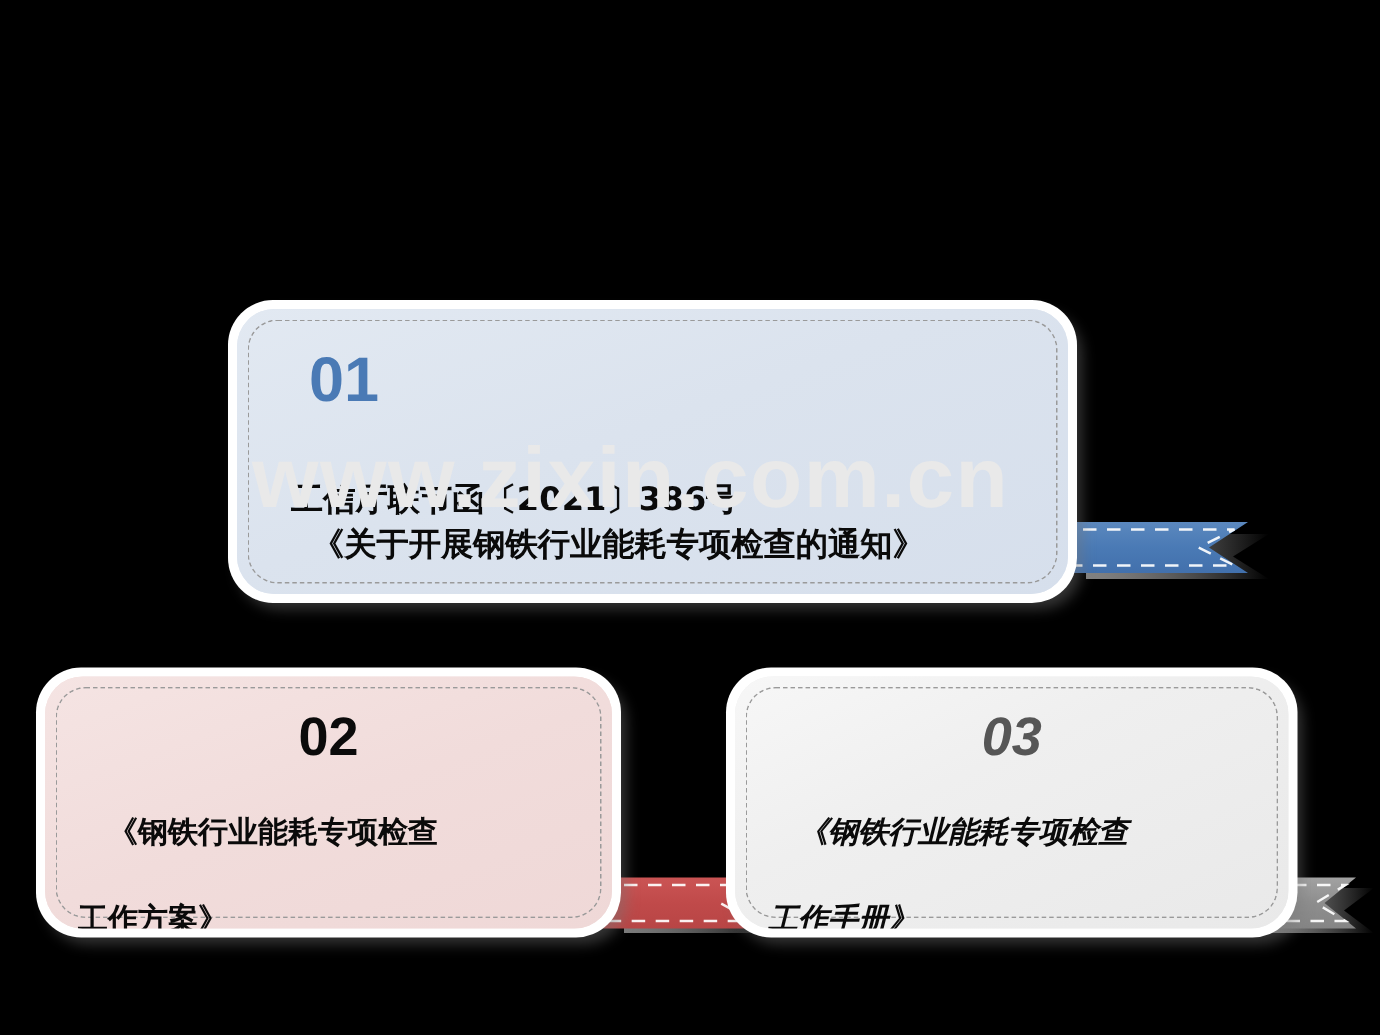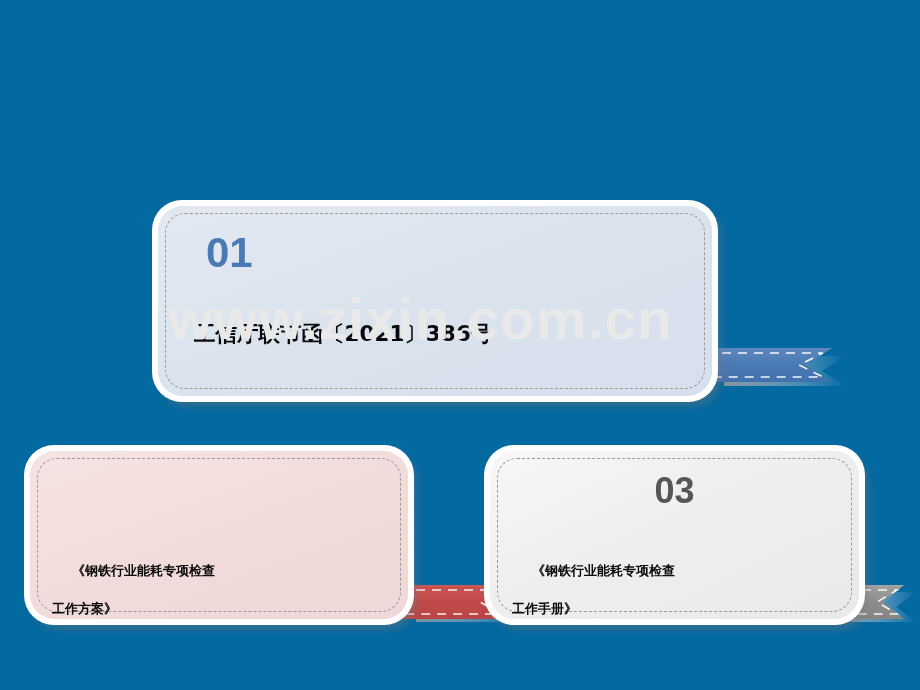--- a/index.html
+++ b/index.html
@@ -13,21 +13,21 @@
     overflow: hidden;
     font-family: "Liberation Sans", "DejaVu Sans", sans-serif;
     position: relative;
   }
 
   #slide {
     position: absolute;
     left: 0; top: 0;
     width: 920px;
     height: 690px;
-    background: #0369a1;
+    background: #000000;
     overflow: hidden;
   }
 
   
   .watermark {
     position: absolute;
     left: 168px;
     top: 286px;
     width: 640px;
     font-size: 57px;
@@ -98,21 +98,21 @@
   #card-02 .card-inner { background: #f2dedd; }
   #card-02 .card-body {
     background: linear-gradient(160deg, #f5e4e3 0%, #f1dcdb 50%, #efd8d7 100%);
   }
 
   
   #card-03 {
     left: 484px; top: 445px;
     width: 381px; height: 180px;
   }
-  #card-03 .card-inner { background: #eeeeee; }
+  #card-03 .card-inner { background: #eeeeee; font-style: italic; }
   #card-03 .card-body {
     background: linear-gradient(155deg, #f7f7f7 0%, #efefef 40%, #e9e9e9 100%);
   }
 
   
   .num {
     position: absolute;
     z-index: 4;
     font-weight: 700;
     line-height: 1;
@@ -147,22 +147,22 @@
   }
   #text-01 {
     left: 36px; top: 82px;
     right: 14px;
     font-size: 21.5px;
     line-height: 1.42;
     font-weight: 700;
   }
   #text-01 .l2 { display: block; padding-left: 14px; }
   #text-02, #text-03 {
-    left: 22px; right: 10px; top: 92px;
-    font-size: 13px;
+    left: 22px; right: 10px; top: 60px;
+    font-size: 20px;
     line-height: 1.45;
     font-weight: 700;
   }
   #text-02 .l1, #text-03 .l1 { display: block; padding-left: 20px; }
   #text-02 .l2, #text-03 .l2 { display: block; padding-left: 0px; }
 
   
   #ribbon-01 { left: 704px; top: 340px; }
   #ribbon-02 { left: 398px; top: 578px; }
   #ribbon-03 { left: 828px; top: 578px; }
@@ -232,28 +232,30 @@
     </svg>
   </div>
 
   <div class="card" id="card-01">
     <div class="card-inner">
       <div class="card-body"></div>
       <div class="card-dash"></div>
       <div class="num" id="num-01">01</div>
       <div class="card-text" id="text-01">
         <span class="l1">工信厅联节函〔2021〕386号</span>
+        <span class="l2">《关于开展钢铁行业能耗专项检查的通知》</span>
       </div>
     </div>
   </div>
 
   <div class="card" id="card-02">
     <div class="card-inner">
       <div class="card-body"></div>
       <div class="card-dash"></div>
+      <div class="num" id="num-02">02</div>
       <div class="card-text" id="text-02">
         <span class="l1">《钢铁行业能耗专项检查</span>
         <span class="l2">工作方案》</span>
       </div>
     </div>
   </div>
 
   <div class="card" id="card-03">
     <div class="card-inner">
       <div class="card-body"></div>

